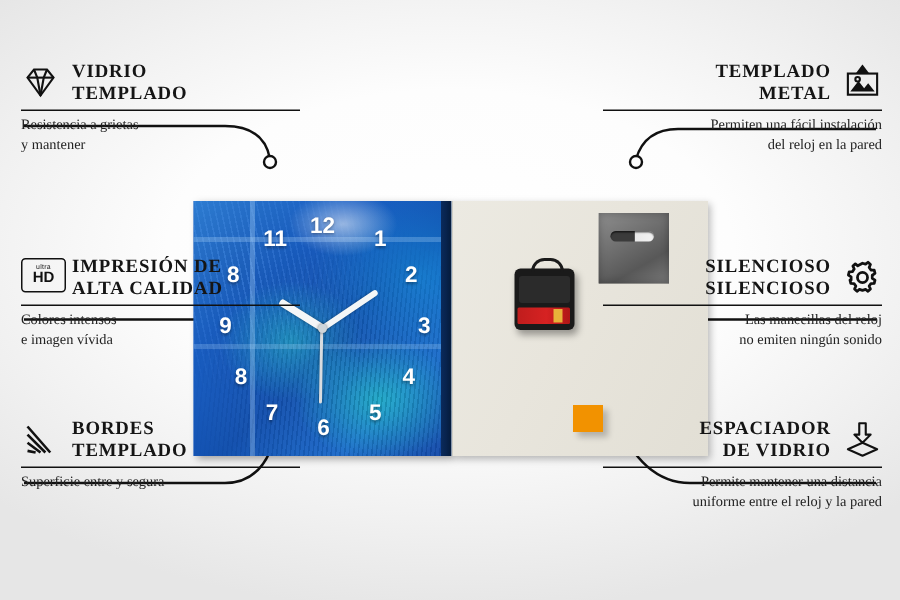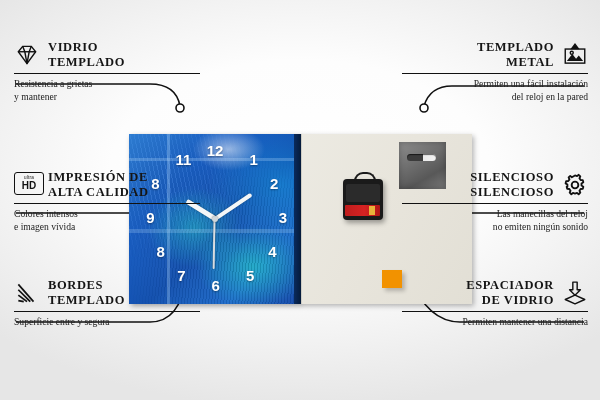--- a/index.html
+++ b/index.html
@@ -284,16 +284,17 @@
           <path d="M10 2 H14 V9 H17 L12 14 L7 9 H10 Z"></path>
           <path d="M12 14 L21 18 L12 22 L3 18 Z"></path>
         </svg>
       </span>
       <div>
         <div class="title">ESPACIADOR</div>
         <div class="title">DE VIDRIO</div>
       </div>
     </div>
     <div class="rule"></div>
-    <div class="desc">Permiten mantener una distancia</div>
+    <div class="desc">Permite mantener una distancia</div>
+    <div class="desc">uniforme entre el reloj y la pared</div>
   </div>
 
 </div>
 
 </body></html>

